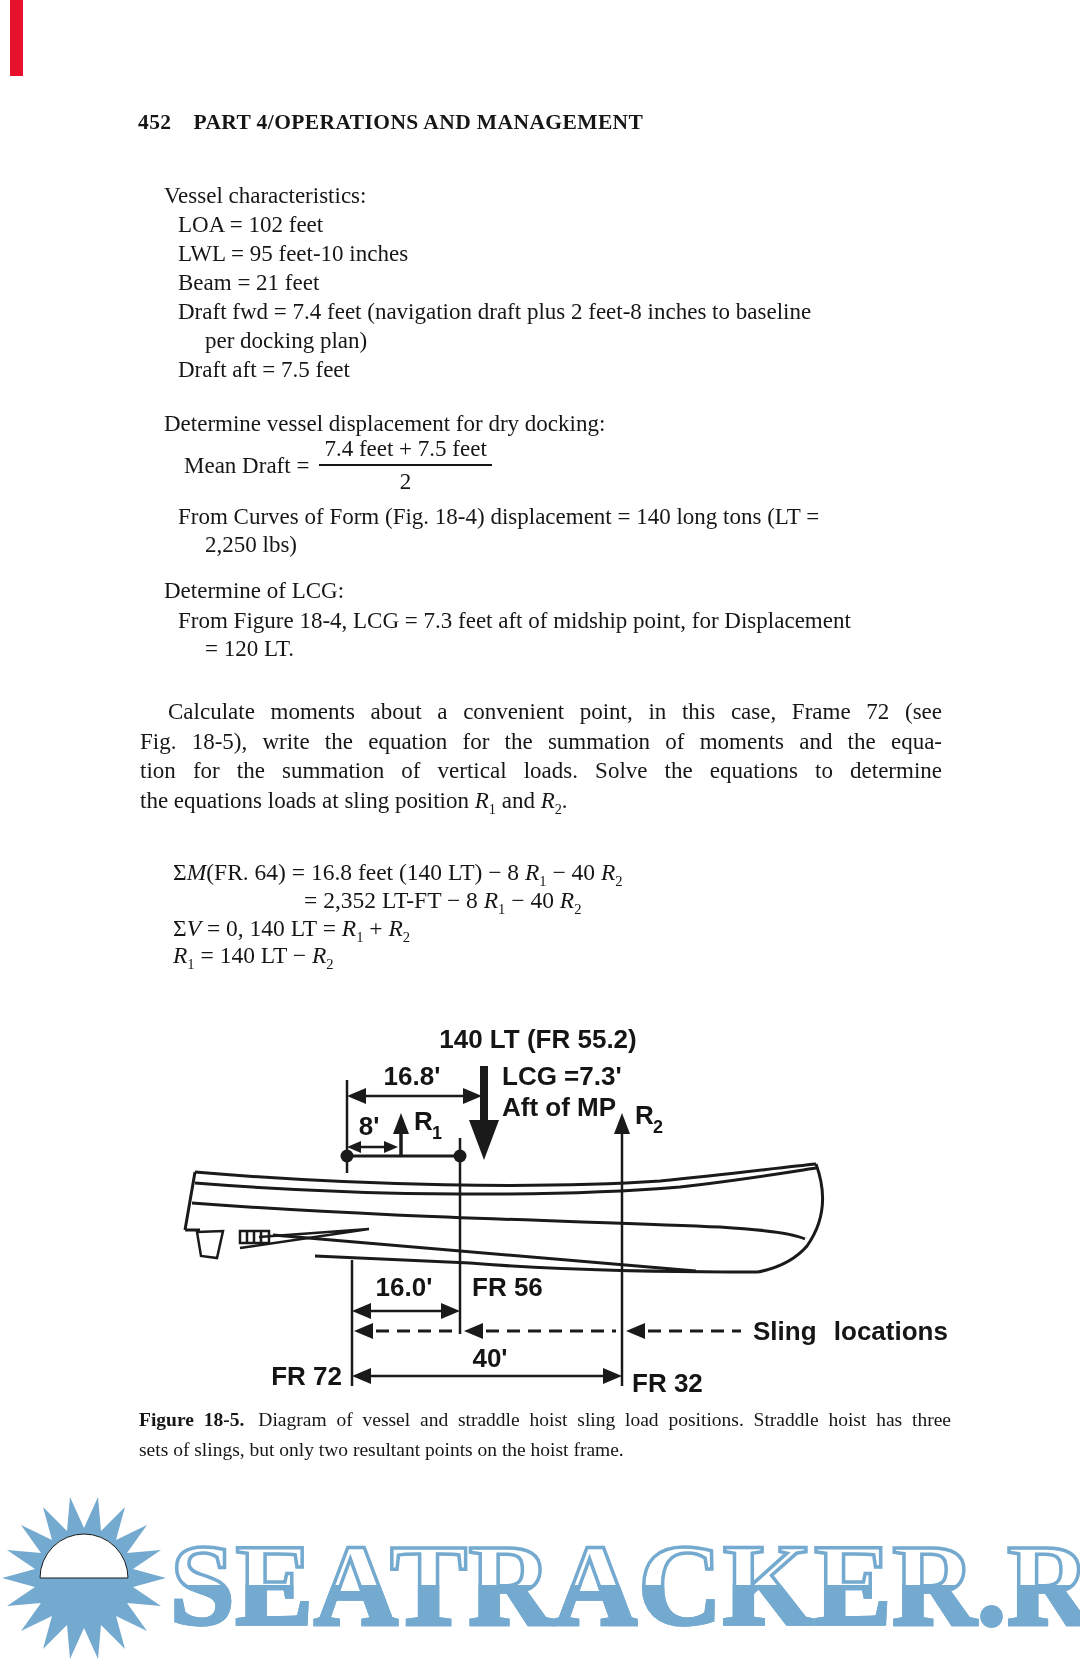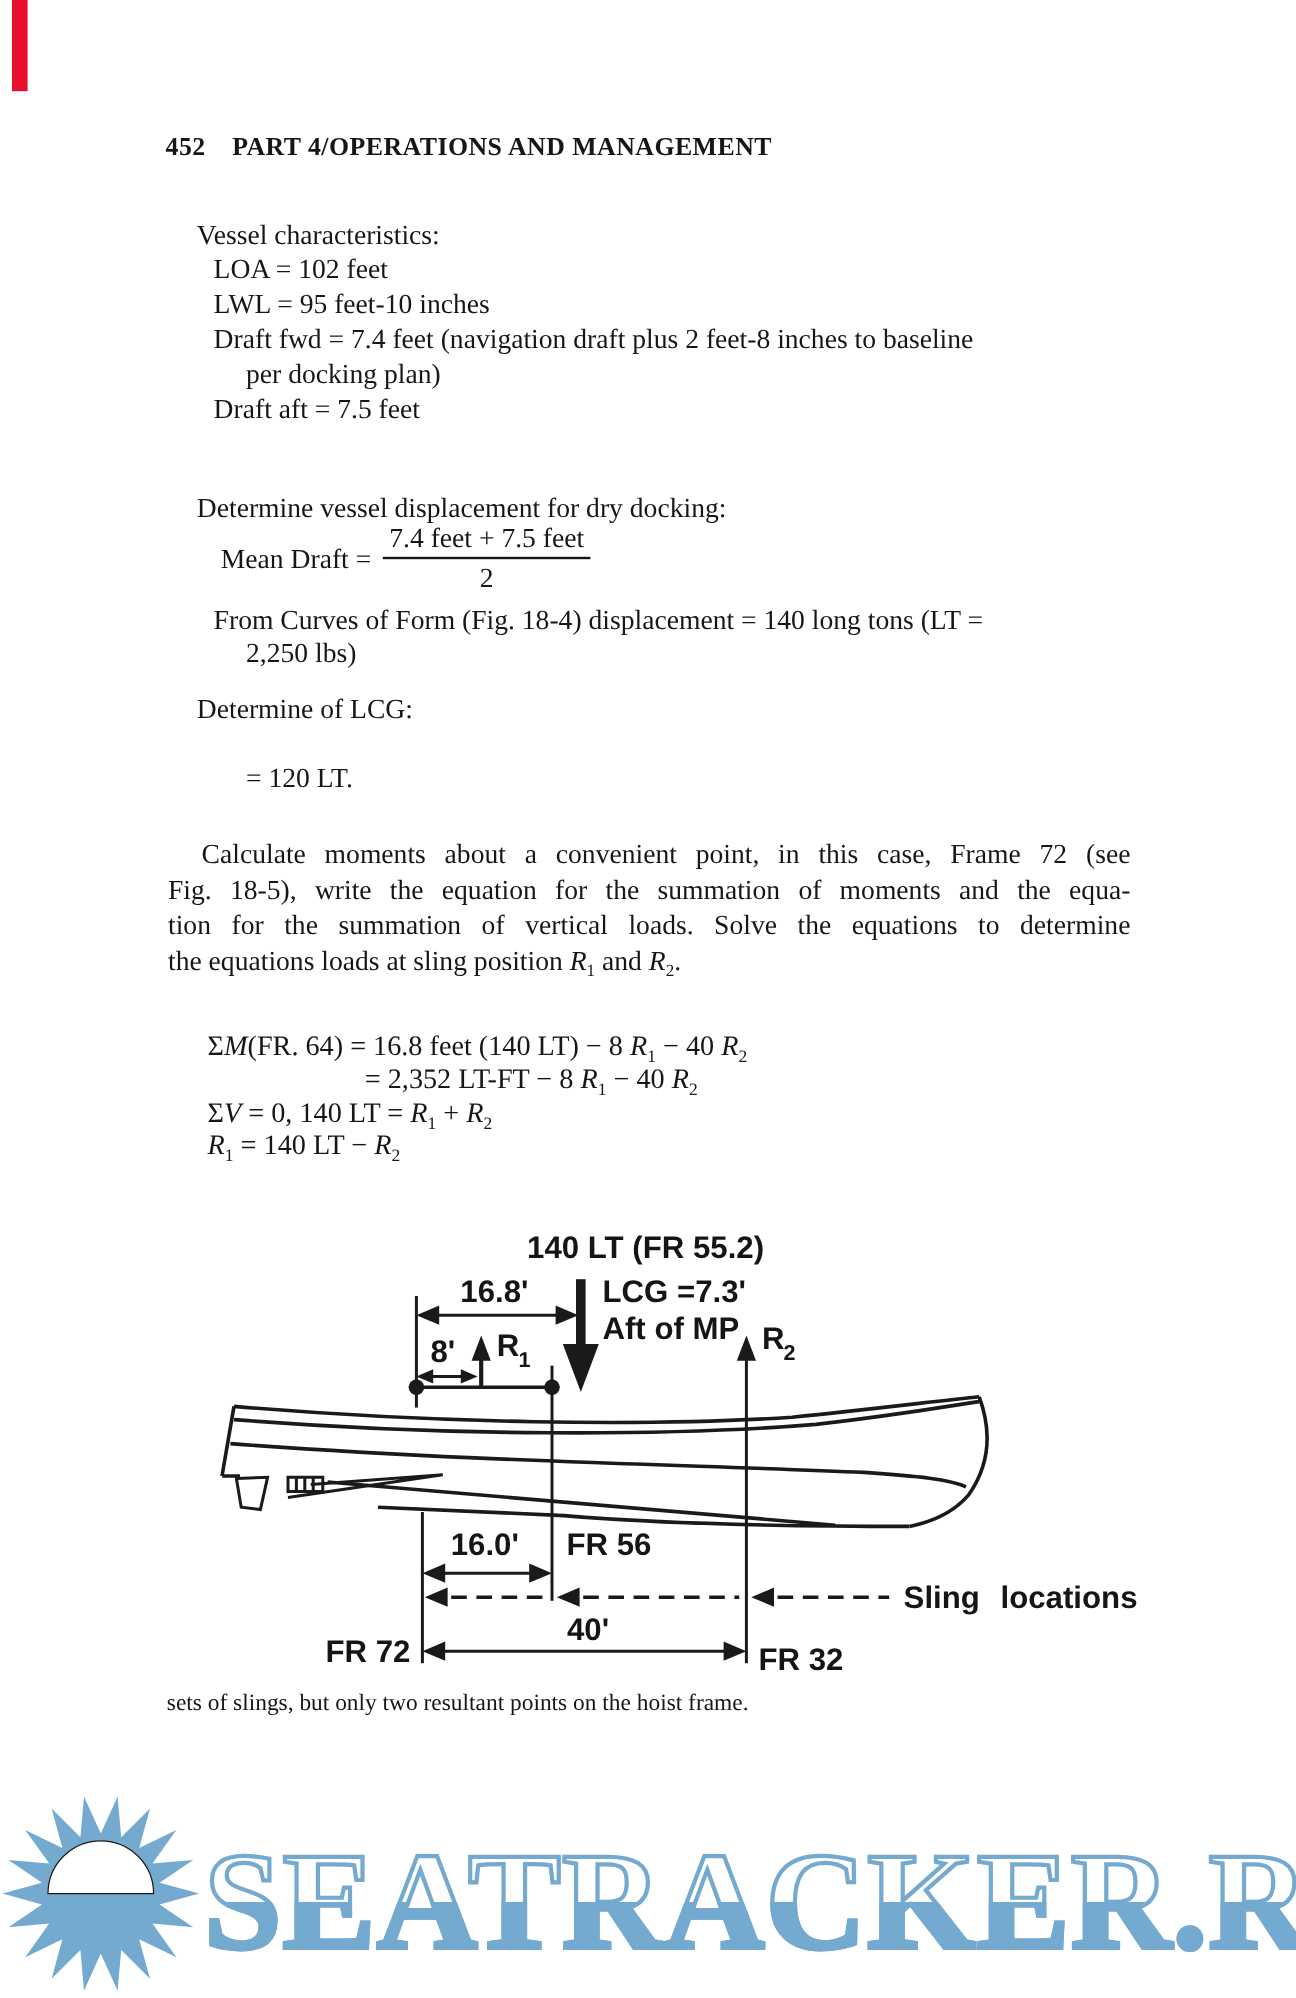--- a/index.html
+++ b/index.html
@@ -61,37 +61,39 @@
   <div class="red-mark"></div>
 
   <div class="running-header">
     <span class="pagenum">452</span><span>PART 4/OPERATIONS AND MANAGEMENT</span>
   </div>
 
   <div class="block" style="top:181px">
     <div class="bodyline ind0">Vessel characteristics:</div>
     <div class="bodyline ind1">LOA = 102 feet</div>
     <div class="bodyline ind1">LWL = 95 feet-10 inches</div>
+    <div class="bodyline ind1">Beam = 21 feet</div>
     <div class="bodyline ind1">Draft fwd = 7.4 feet (navigation draft plus 2 feet-8 inches to baseline</div>
     <div class="bodyline ind2">per docking plan)</div>
     <div class="bodyline ind1">Draft aft = 7.5 feet</div>
   </div>
 
   <div class="block bodyline ind0" style="top:409px">Determine vessel displacement for dry docking:</div>
   <div class="frac-row">
     <span>Mean Draft =</span>
     <span class="frac">
       <span class="num">7.4 feet + 7.5 feet</span>
       <span class="den">2</span>
     </span>
   </div>
   <div class="block bodyline ind1" style="top:502px">From Curves of Form (Fig. 18-4) displacement = 140 long tons (LT =</div>
   <div class="block bodyline ind2" style="top:530px">2,250 lbs)</div>
 
   <div class="block bodyline ind0" style="top:576px">Determine of LCG:</div>
+  <div class="block bodyline ind1" style="top:606px">From Figure 18-4, LCG = 7.3 feet aft of midship point, for Displacement</div>
   <div class="block bodyline ind2" style="top:634px">= 120 LT.</div>
 
   <div class="para">
     <div class="jline first">Calculate moments about a convenient point, in this case, Frame 72 (see</div>
     <div class="jline">Fig. 18-5), write the equation for the summation of moments and the equa-</div>
     <div class="jline">tion for the summation of vertical loads. Solve the equations to determine</div>
     <div><span>the equations loads at sling position </span><span class="it">R</span><sub>1</sub><span> and </span><span class="it">R</span><sub>2</sub><span>.</span></div>
   </div>
 
   <div class="eq" style="top:859px; left:173px"><span>Σ</span><span class="it">M</span><span>(FR. 64) = 16.8 feet (140 LT) − 8 </span><span class="it">R</span><sub>1</sub><span> − 40 </span><span class="it">R</span><sub>2</sub></div>
@@ -188,20 +190,21 @@
       <text class="dlabel" x="350" y="357" text-anchor="middle">40'</text>
       <line x1="224" y1="366" x2="470" y2="366" stroke-width="2.5"></line>
       <polygon points="212,366 231,358 231,374" fill="#1a1a1a"></polygon>
       <polygon points="482,366 463,358 463,374" fill="#1a1a1a"></polygon>
     </g>
     <text class="dlabel" x="202" y="375" text-anchor="end">FR 72</text>
     <text class="dlabel" x="492" y="382">FR 32</text>
   </svg>
 
   <div class="caption">
+    <div class="jline"><span class="cap-label">Figure 18-5.</span><span>Diagram of vessel and straddle hoist sling load positions. Straddle hoist has three</span></div>
     <div>sets of slings, but only two resultant points on the hoist frame.</div>
   </div>
 
   <svg class="wm-sun" width="172" height="172" viewBox="0 0 172 172">
     <polygon fill="var(--wm)" points="166,85 133,94 161,113 127,110 147,138 116,123 125,156 101,132 98,166 84,135 70,166 67,132 43,156 52,123 21,138 41,110 7,113 35,94 2,85 35,76 7,57 41,60 21,32 52,47 43,14 67,38 70,4 84,35 98,4 101,38 125,14 116,47 147,32 127,60 161,57 133,76"></polygon>
     <circle cx="84" cy="85" r="50" fill="var(--wm)"></circle>
     <path d="M40,85 A44,44 0 0 1 128,85 Z" fill="#ffffff"></path>
   </svg>
   <div class="wm-text">SEATRACKER.RU</div>
 

